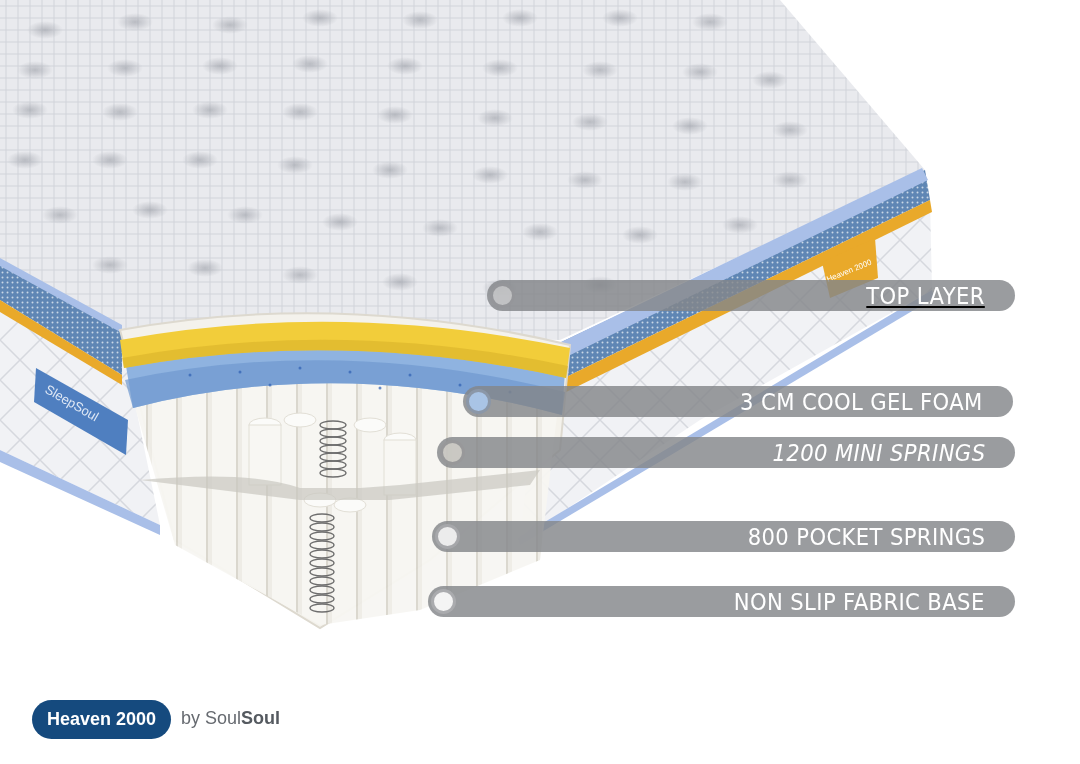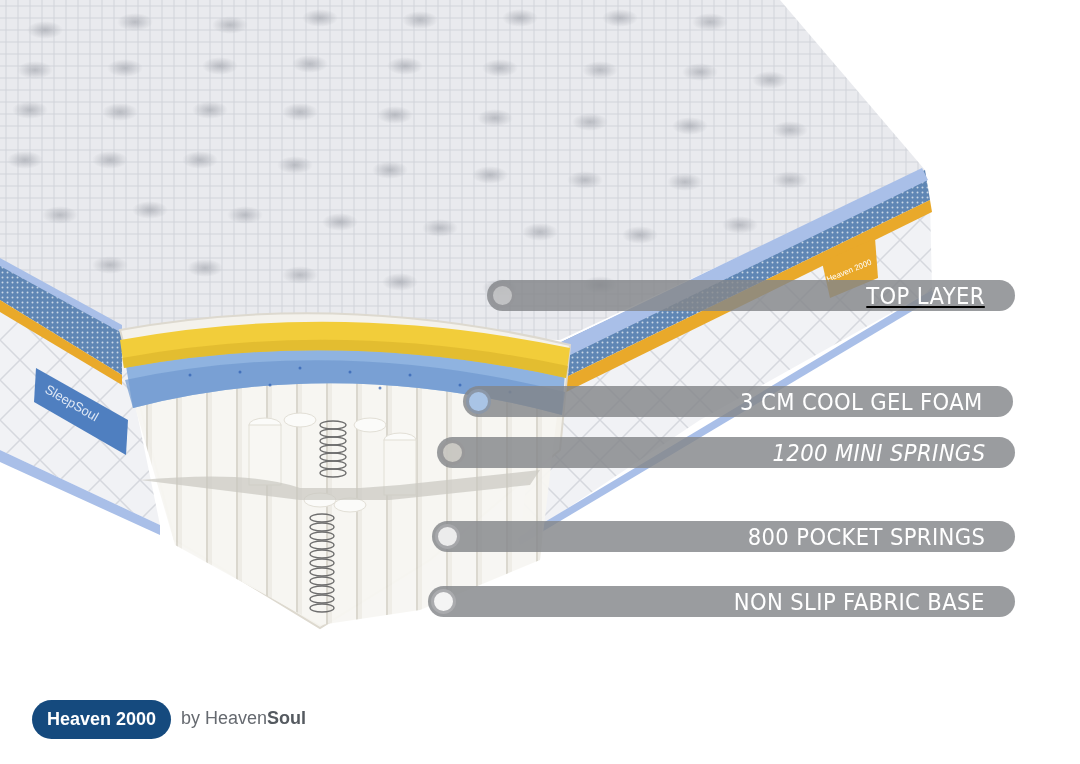--- a/index.html
+++ b/index.html
@@ -199,15 +199,15 @@
   </div>
   <div class="bar" style="left:428px;top:545px;width:587px;margin-top:41px;">
     <span class="dot" style="background:#f4f4f4;border:3px solid rgba(120,122,126,0.6);"></span>
     <span class="label">NON SLIP FABRIC BASE</span>
   </div>
 
   <div class="badge">
     <span>Heaven 2000</span>
   </div>
   <div class="byline">
-    <span>by Heaven</span><b>Soul</b>
+    <span>by Soul</span><b>Soul</b>
   </div>
 </div>
 
 </body></html>

